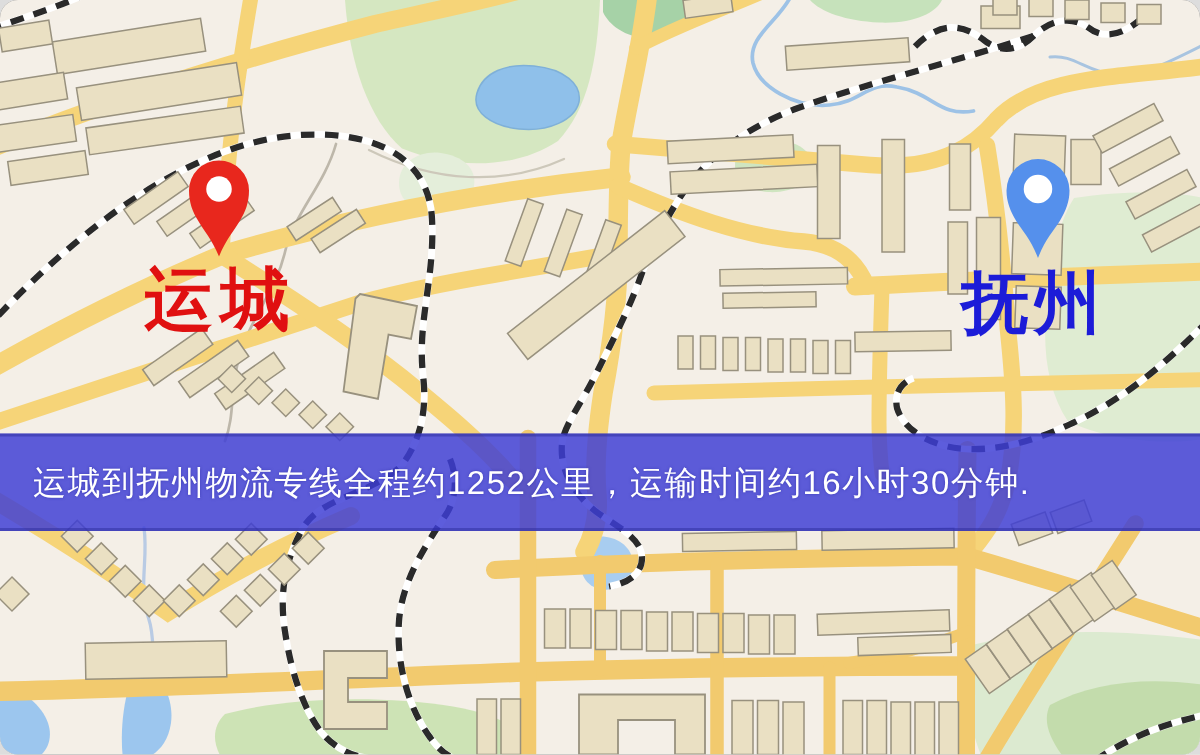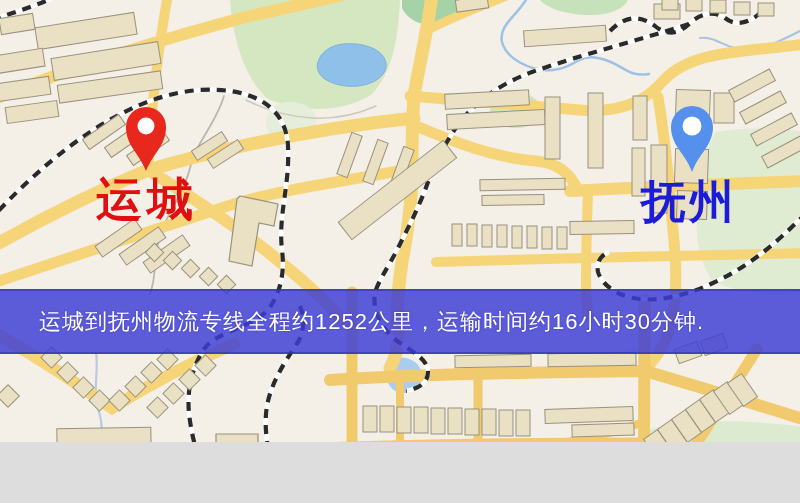--- a/index.html
+++ b/index.html
@@ -1,24 +1,24 @@
 <!DOCTYPE html>
 <html><head>
 <meta charset="utf-8">
 <style>
   html,body{margin:0;padding:0;background:#ddd;}
-  .stage{position:relative;width:800px;height:442px;overflow:hidden;
-         font-family:"Liberation Sans",sans-serif;background:#737373;}
+  .stage{position:relative;width:800px;height:503px;overflow:hidden;
+         font-family:"Liberation Sans",sans-serif;background:#737373;border-radius:12px;}
   .stage svg{position:absolute;left:0;top:0;display:block;}
   .banner{position:absolute;left:0;right:0;top:289px;height:65px;
           background:rgba(62,62,213,.84);
           border-top:2px solid rgba(40,40,150,.45);
           border-bottom:2px solid rgba(40,40,150,.45);
           box-sizing:border-box;display:flex;align-items:center;z-index:5;}
-  .banner-text{color:#fff;font-size:22px;line-height:1;padding-left:39px;
+  .banner-text{color:#fff;font-size:22px;line-height:1;padding-left:22px;
                letter-spacing:1px;white-space:nowrap;
                text-shadow:0 0 2px rgba(40,40,160,.6);}
   .map-label{font-weight:bold;}
 </style>
 </head>
 <body>
 
 <div class="stage">
   <svg width="800" height="503" viewBox="0 0 800 503">
     <rect x="0" y="0" width="800" height="503" fill="#f4efe7"></rect>

